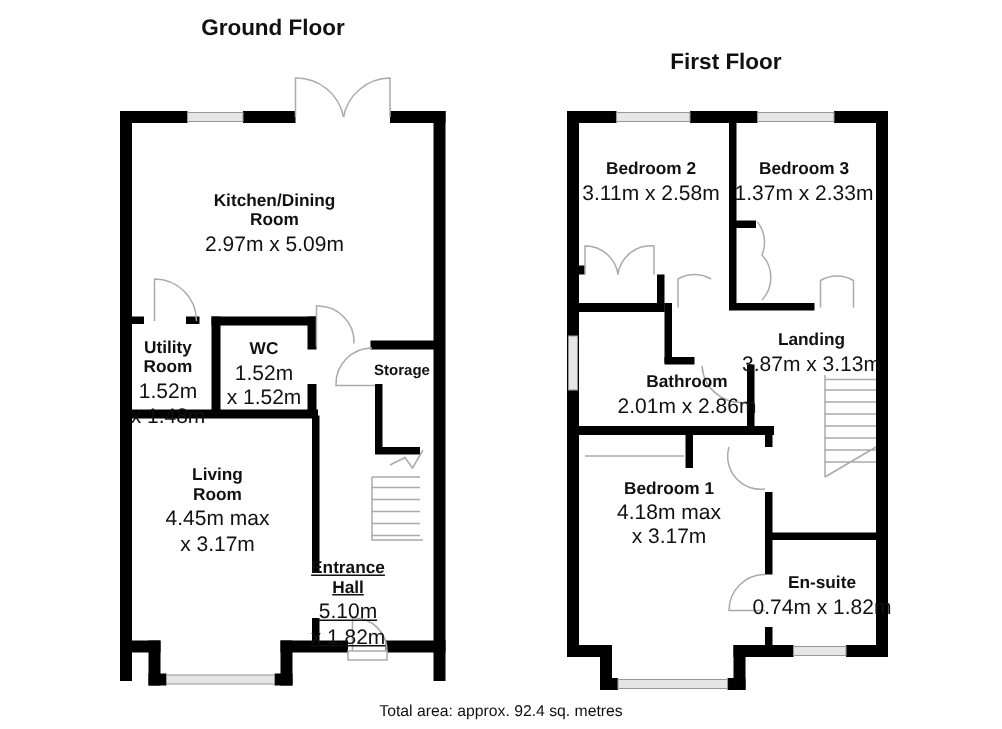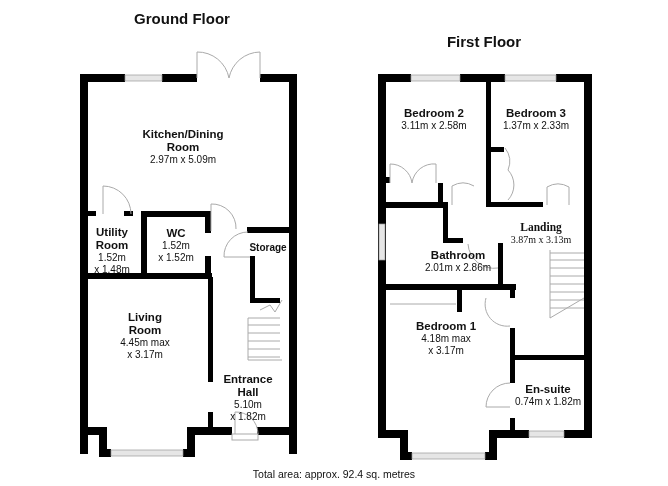--- a/index.html
+++ b/index.html
@@ -1,21 +1,21 @@
 <!DOCTYPE html>
 <html><head>
 <meta charset="utf-8">
 <style>
   html, body { margin: 0; padding: 0; background: #ffffff; }
   body { width: 668px; height: 486px; position: relative; overflow: hidden; font-family: "Liberation Sans", sans-serif; }
   svg { position: absolute; left: 0; top: 0; }
   .floor-title { position: absolute; font-weight: bold; font-size: 15px; color: #111; white-space: nowrap; transform: translateX(-50%); }
   .room { position: absolute; transform: translateX(-50%); text-align: center; color: #111; line-height: 1.15; white-space: nowrap; }
   .room .name { font-weight: bold; font-size: 11.5px; display: block; }
-  .room .dim { font-size: 10px; display: block; }
+  .room .dim { font-size: 14px; display: block; }
   .room.small .name { font-size: 10px; }
   .total { position: absolute; left: 334px; top: 468px; transform: translateX(-50%); font-size: 10.5px; color: #111; white-space: nowrap; }
 </style>
 </head>
 <body>
 
 <svg width="668" height="486" viewBox="0 0 668 486">
   <g fill="#000">
 
     <rect x="80" y="74" width="8" height="380"></rect>
@@ -143,36 +143,36 @@
 </div>
 <div class="room small" style="left:268px; top:242px;">
   <span class="name">Storage</span>
 </div>
 <div class="room" style="left:145px; top:311px;">
   <span class="name">Living</span>
   <span class="name">Room</span>
   <span class="dim">4.45m max</span>
   <span class="dim">x 3.17m</span>
 </div>
-<div class="room" style="left:248px; top:373px;">
+<div class="room" style="left:232px; top:373px;text-decoration:underline;">
   <span class="name">Entrance</span>
   <span class="name">Hall</span>
   <span class="dim">5.10m</span>
   <span class="dim">x 1.82m</span>
 </div>
 
 <div class="room" style="left:434px; top:107px;">
   <span class="name">Bedroom 2</span>
   <span class="dim">3.11m x 2.58m</span>
 </div>
 <div class="room" style="left:536px; top:107px;">
   <span class="name">Bedroom 3</span>
   <span class="dim">1.37m x 2.33m</span>
 </div>
-<div class="room" style="left:541px; top:221px;font-family:Liberation Serif, serif;">
+<div class="room" style="left:541px; top:221px;">
   <span class="name">Landing</span>
   <span class="dim">3.87m x 3.13m</span>
 </div>
 <div class="room" style="left:426px; top:249px;margin-left:32px;">
   <span class="name">Bathroom</span>
   <span class="dim">2.01m x 2.86m</span>
 </div>
 <div class="room" style="left:446px; top:320px;">
   <span class="name">Bedroom 1</span>
   <span class="dim">4.18m max</span>

